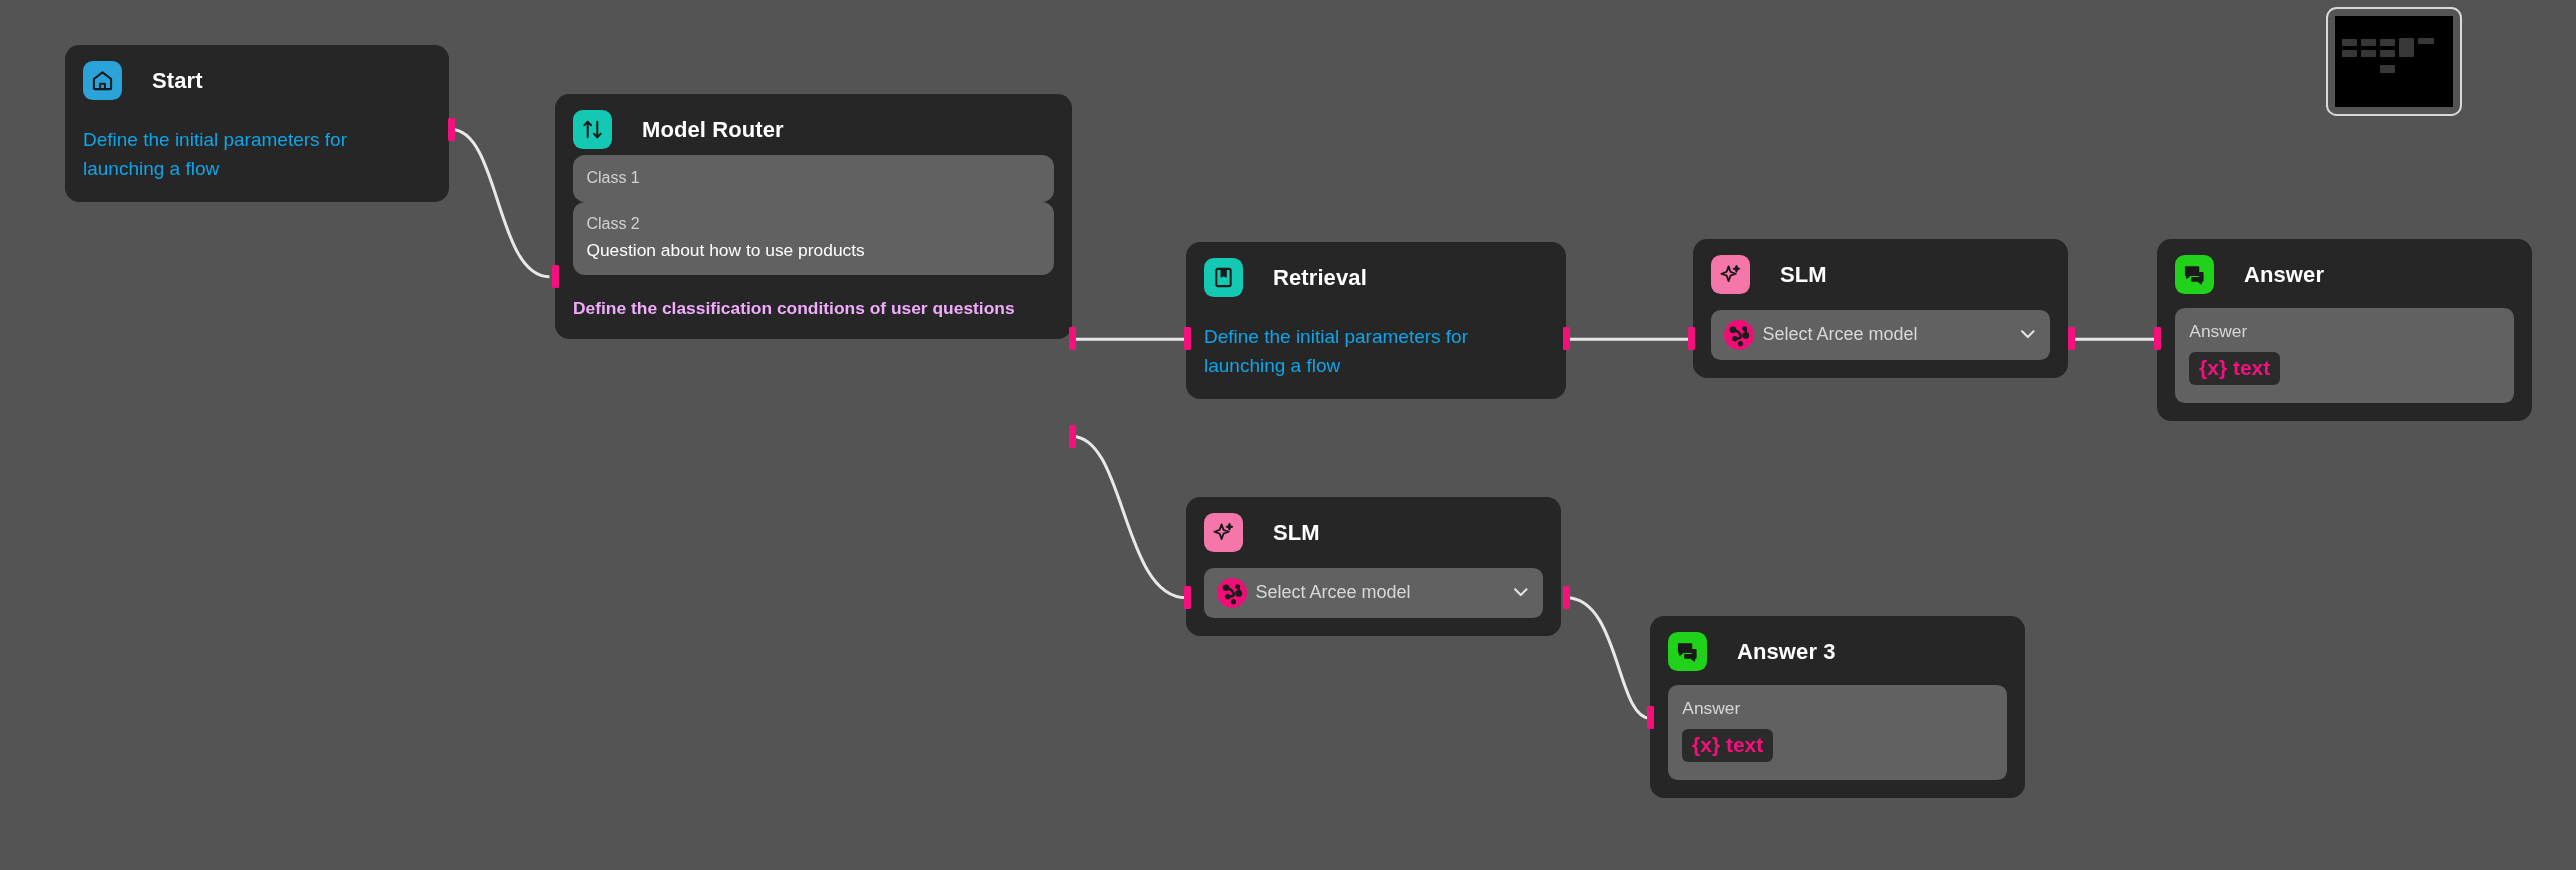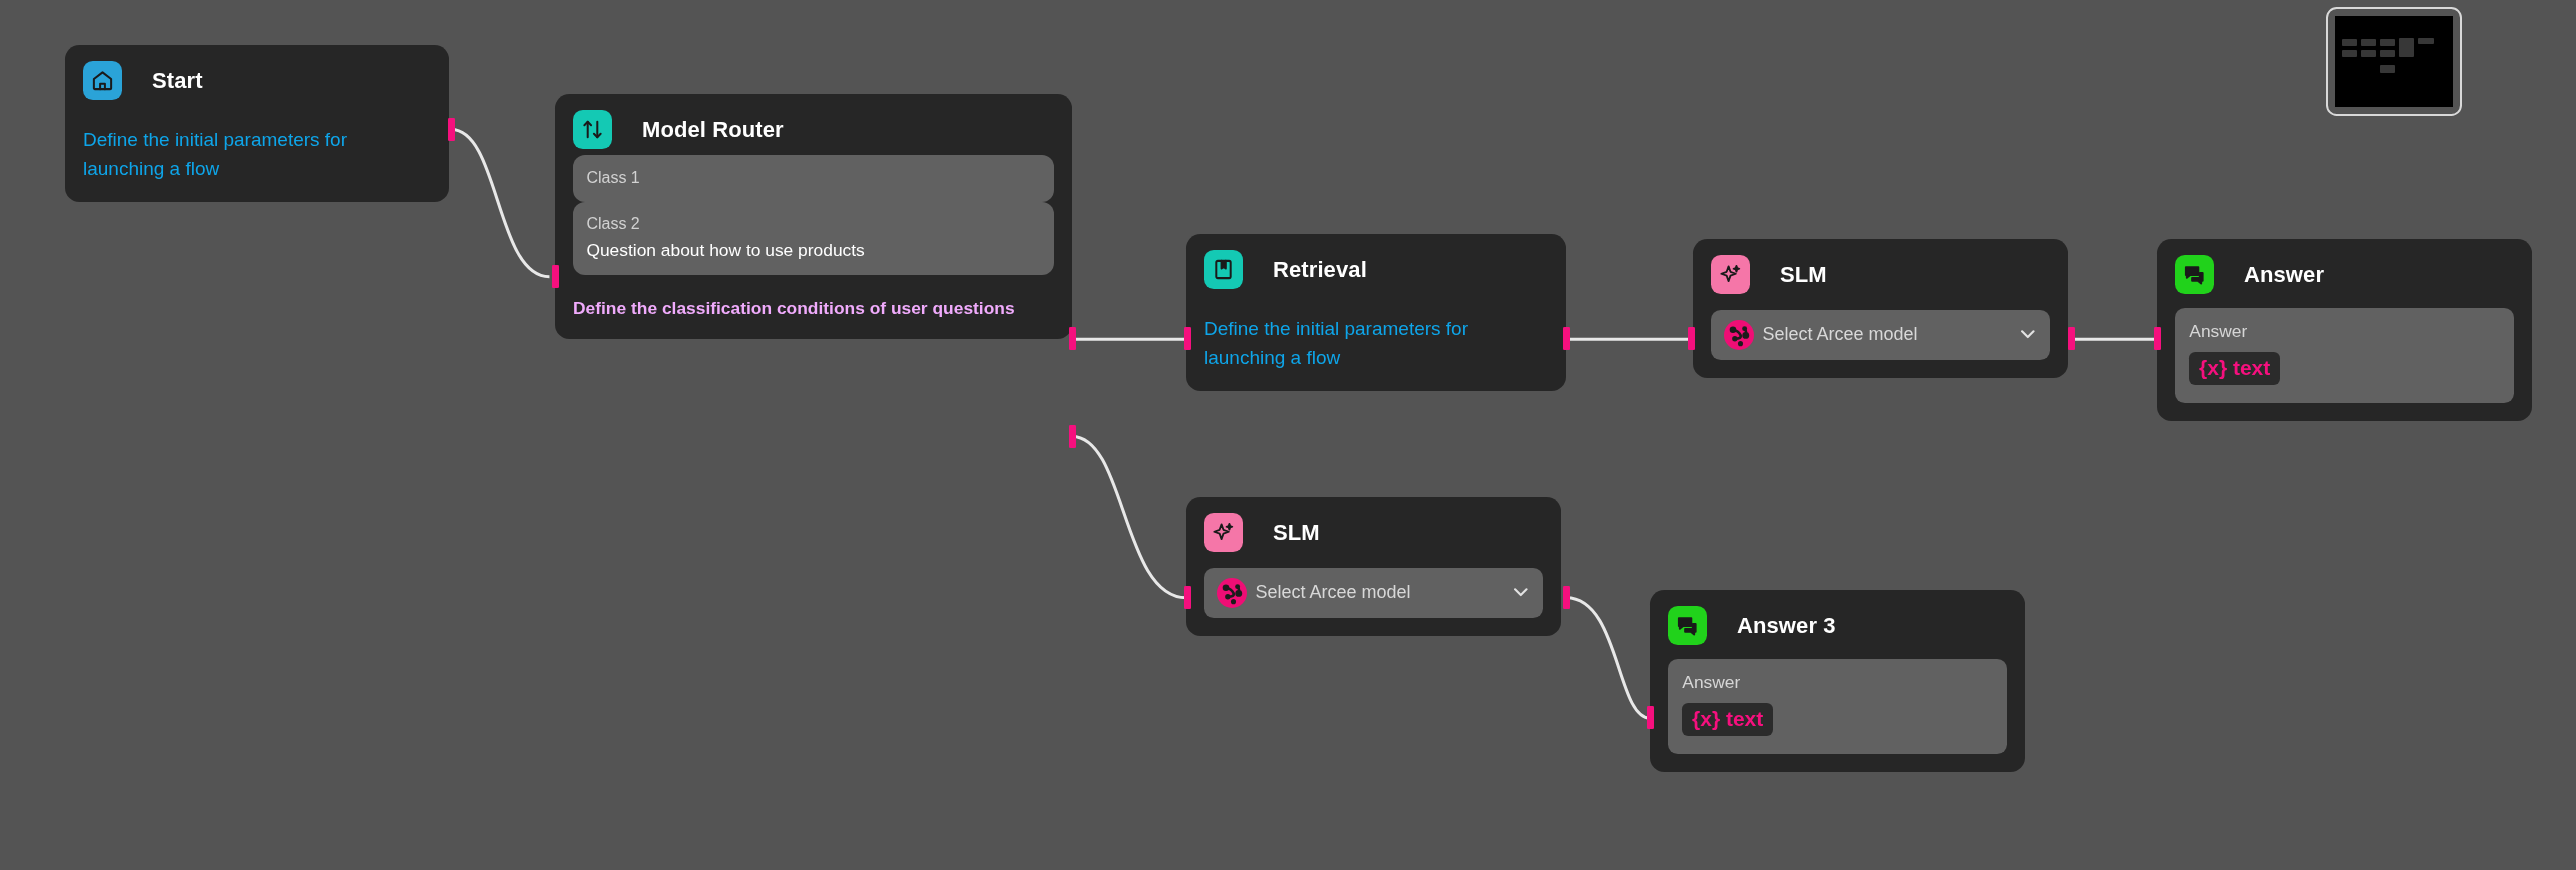--- a/index.html
+++ b/index.html
@@ -214,21 +214,21 @@
         <div class="class-label">Class 1</div>
       </div>
       <div class="class-box">
         <div class="class-label">Class 2</div>
         <div class="class-value">Question about how to use products</div>
       </div>
     </div>
     <div class="router-desc">Define the classification conditions of user questions</div>
   </div>
 
-  <div class="node" style="left:1186px; top:234px; width:380px;">
+  <div class="node" style="left:1186px; top:242px; width:380px;">
     <div class="node-head">
       <div class="node-icon" style="background:#14c9b4;">
         <svg width="23" height="23" viewBox="0 0 24 24" fill="none" stroke="#1a1a1a" stroke-width="2.1" stroke-linecap="round" stroke-linejoin="round">
           <rect x="4.5" y="3" width="15" height="18" rx="1.6"></rect>
           <path d="M10 3 V11 l2.2 -1.7 L14.4 11 V3" fill="#1a1a1a" stroke="#1a1a1a"></path>
         </svg>
       </div>
       <div class="node-title">Retrieval</div>
     </div>
     <div class="node-desc">Define the initial parameters for launching a flow</div>
@@ -311,21 +311,21 @@
       </span>
       <span class="select-text">Select Arcee model</span>
       <span class="chev">
         <svg width="19.6" height="19.6" viewBox="0 0 24 24" fill="none" stroke="#e2e2e2" stroke-width="2.6" stroke-linecap="round" stroke-linejoin="round">
           <path d="M5 9 L12 16 L19 9"></path>
         </svg>
       </span>
     </div>
   </div>
 
-  <div class="node" style="left:1650px; top:590px; width:375px;">
+  <div class="node" style="left:1650px; top:616px; width:375px;">
     <div class="node-head">
       <div class="node-icon" style="background:#21d21b;">
         <svg width="23" height="23" viewBox="0 0 24 24" fill="none" stroke="#1a1a1a" stroke-width="2" stroke-linejoin="round">
           <path d="M3 4.5 h13 v8 h-8.5 L4 15.5 v-3 H3 Z" fill="#1a1a1a"></path>
           <path d="M9.5 15.5 h8 v-5 h3 v8 h-1.5 v3 l-3.5 -3 h-6 Z" fill="#1a1a1a"></path>
         </svg>
       </div>
       <div class="node-title">Answer 3</div>
     </div>
     <div class="answer-field">

